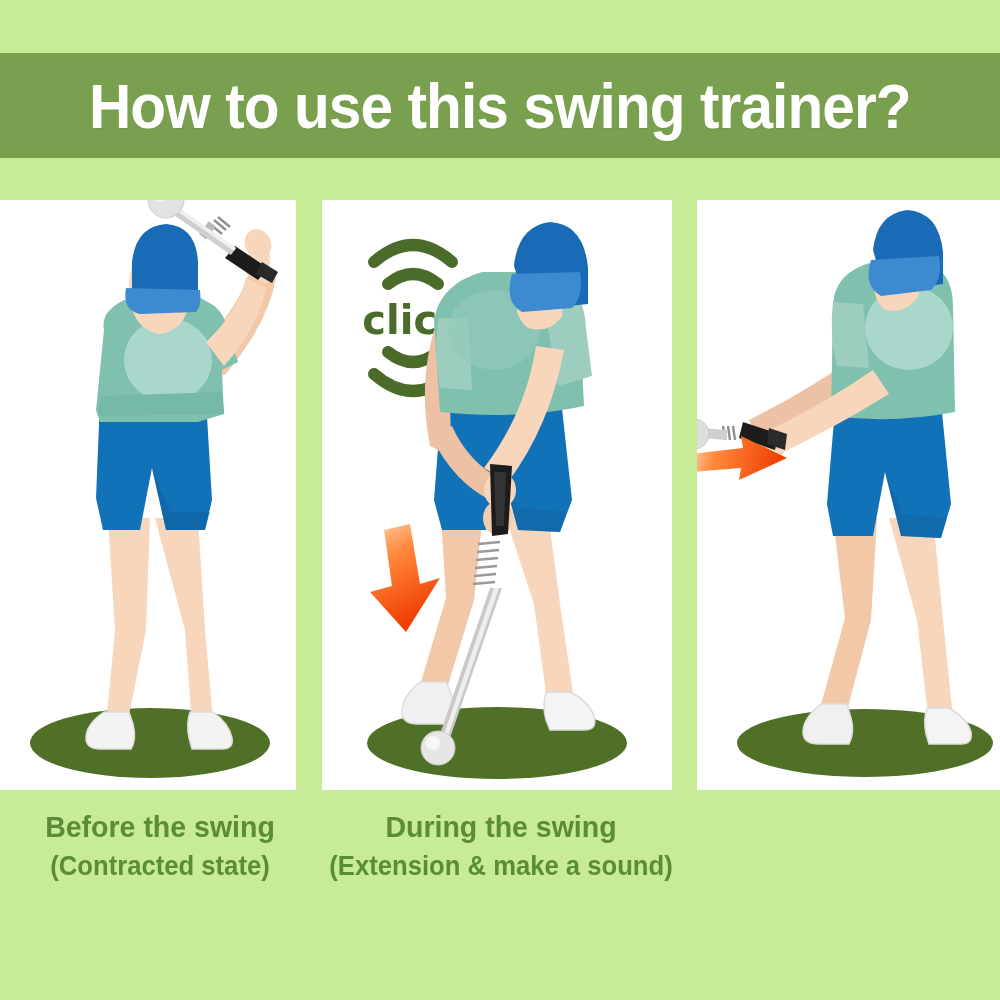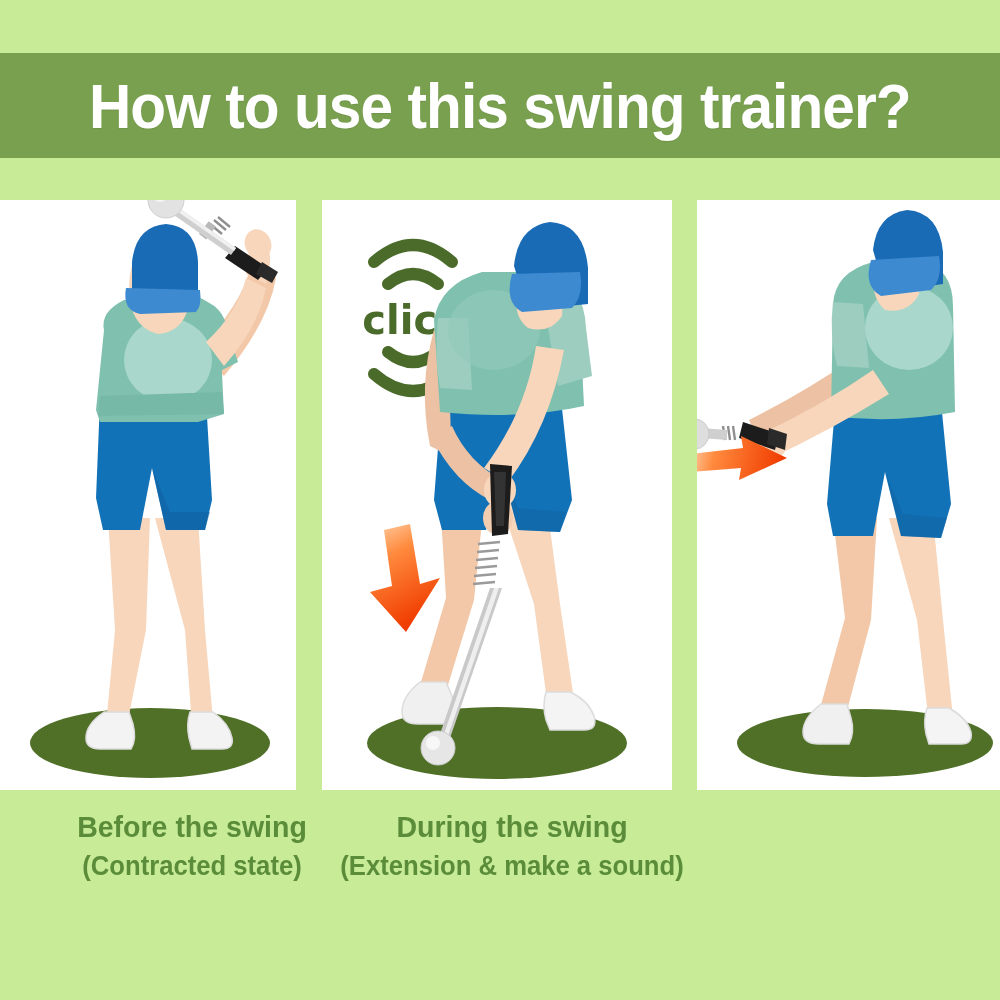--- a/index.html
+++ b/index.html
@@ -65,22 +65,22 @@
     left: 0;
     top: 790px;
     width: 1000px;
     height: 210px;
   }
   .cap-col {
     position: absolute;
     top: 18px;
     text-align: center;
   }
-  .cap-1 { left: 0px;   width: 320px; margin-left: 32px; }
-  .cap-2 { left: 327px; width: 370px; }
+  .cap-1 { left: 0px;   width: 320px; }
+  .cap-2 { left: 316px; width: 370px; }
   .cap-3 { left: 672px; width: 328px; }
   .cap-main {
     color: #5a8c39;
     font-size: 30px;
     font-weight: 700;
     transform: scaleX(0.95);
     white-space: nowrap;
     line-height: 1.25;
   }
   .cap-sub {

